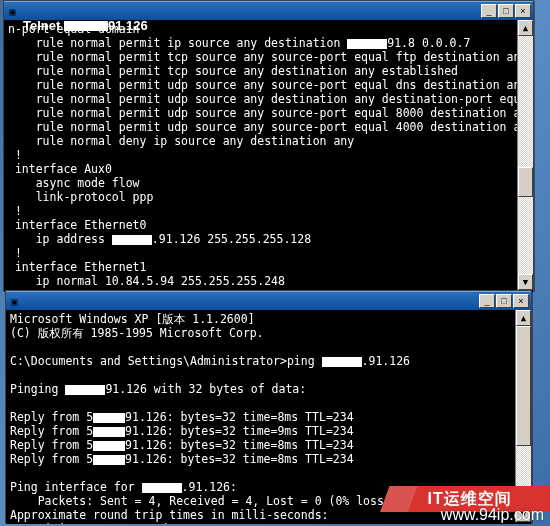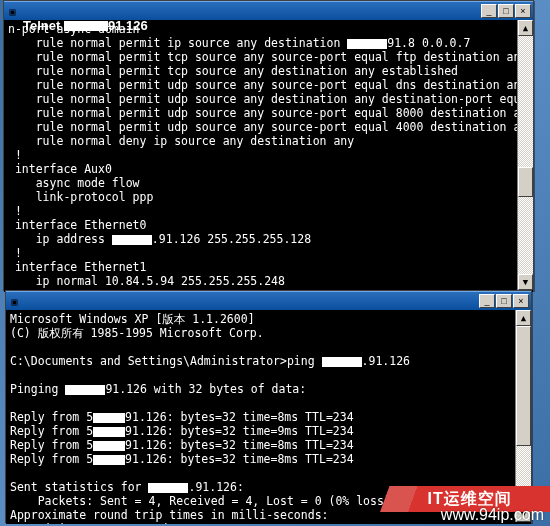--- a/index.html
+++ b/index.html
@@ -136,21 +136,21 @@
 <div class="window telnet">
   <div class="titlebar">
     <span class="tb-icon">▣</span>
     <span class="title"><span>Telnet </span><span class="mask"></span><span>91.126</span></span>
     <div class="tb-buttons">
       <div class="tb-btn">_</div>
       <div class="tb-btn">□</div>
       <div class="tb-btn">×</div>
     </div>
   </div>
-  <div class="termbody"><span>n-port async domain</span>
+  <div class="termbody"><span>n-port equal domain</span>
 <span>    rule normal permit ip source any destination </span><span class="mask w40"></span><span>91.8 0.0.0.7</span>
 <span>    rule normal permit tcp source any source-port equal ftp destination any</span>
 <span>    rule normal permit tcp source any destination any established</span>
 <span>    rule normal permit udp source any source-port equal dns destination any</span>
 <span>    rule normal permit udp source any destination any destination-port equal dns</span>
 <span>    rule normal permit udp source any source-port equal 8000 destination any</span>
 <span>    rule normal permit udp source any source-port equal 4000 destination any</span>
 <span>    rule normal deny ip source any destination any</span>
 <span> !</span>
 <span> interface Aux0</span>
@@ -185,21 +185,21 @@
 
 <span>C:\Documents and Settings\Administrator&gt;ping </span><span class="mask w40"></span><span>.91.126</span>
 
 <span>Pinging </span><span class="mask w40"></span><span>91.126 with 32 bytes of data:</span>
 
 <span>Reply from 5</span><span class="mask w32"></span><span>91.126: bytes=32 time=8ms TTL=234</span>
 <span>Reply from 5</span><span class="mask w32"></span><span>91.126: bytes=32 time=9ms TTL=234</span>
 <span>Reply from 5</span><span class="mask w32"></span><span>91.126: bytes=32 time=8ms TTL=234</span>
 <span>Reply from 5</span><span class="mask w32"></span><span>91.126: bytes=32 time=8ms TTL=234</span>
 
-<span>Sent statistics for </span><span class="mask w40"></span><span>.91.126:</span>
+<span>Ping interface for </span><span class="mask w40"></span><span>.91.126:</span>
 <span>    Packets: Sent = 4, Received = 4, Lost = 0 (0% loss),</span>
 <span>Approximate round trip times in milli-seconds:</span>
 <span>    Minimum = 8ms, Maximum = 9ms, Average = 8ms</span>
 
 </div>
   <div class="scrollbar">
     <div class="sbtn">▲</div>
     <div class="track">
       <div class="thumb"></div>
     </div>

